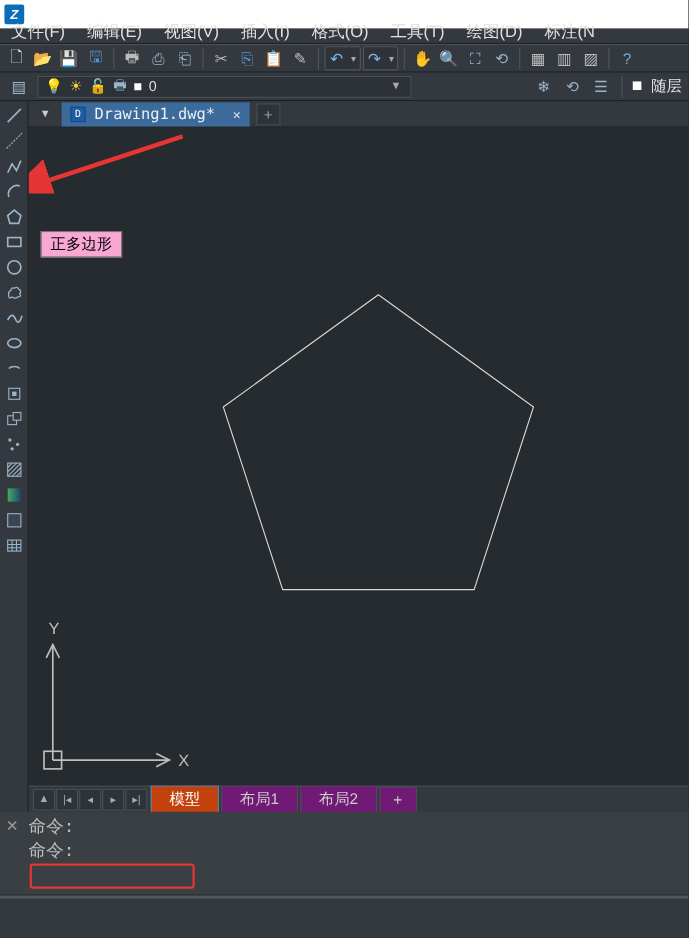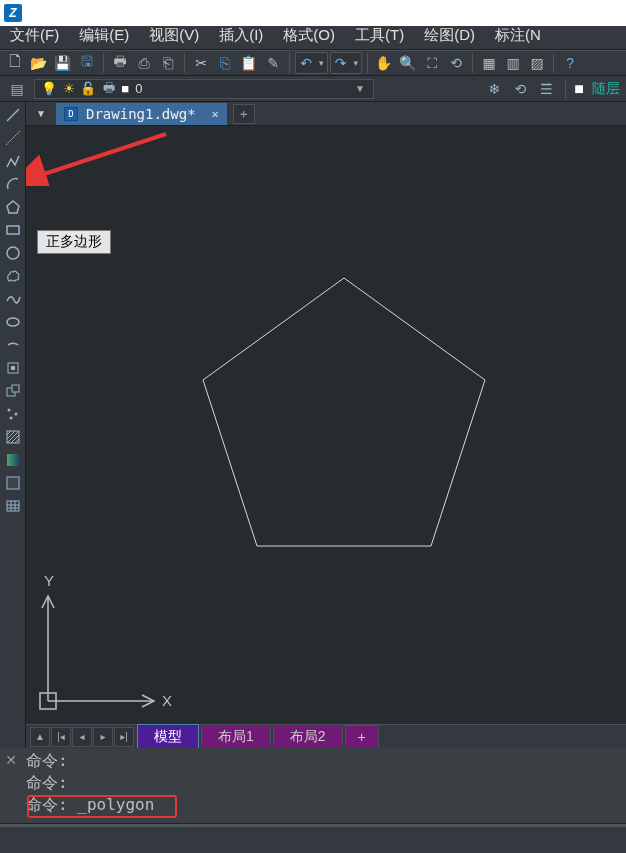--- a/index.html
+++ b/index.html
@@ -28,24 +28,24 @@
     color: #fff;
     font-style: italic;
     font-weight: bold;
     font-size: 12px;
     display: flex; align-items: center; justify-content: center;
     margin-right: 6px;
     border-radius: 2px;
   }
   
   .menu-bar {
-    height: 24px;
-    background: #33393f;
-    display: flex;
-    align-items: flex-start;
+    height: 14px;
+    background: #33393f;
+    display: flex;
+    align-items: flex-end;
     font-size: 15px;
     color: #e0e0e0;
     border-bottom: 1px solid #222;
   }
   .menu-item { padding: 0 10px; white-space: nowrap; }
   
   .toolbar {
     height: 26px;
     background: #33393f;
     border-top: 1px solid #4a5056;
@@ -91,21 +91,21 @@
     height: 20px;
     padding: 0 8px 0 6px;
     min-width: 340px;
     font-size: 13px;
     color: #ddd;
   }
   .layer-field .spacer { flex:1; }
   .layer-field .dd { font-size:10px; color:#aaa; }
   .layer-right { margin-left:auto; display:flex; align-items:center; gap:4px;}
   .layer-right .tsep{margin:0 4px;}
-  .layer-label { color:#14b8a6; font-size:14px; }
+  .layer-label { color:#e5e5e5; font-size:14px; }
   
   .main-area {
     position: relative;
     display: flex;
     height: 646px;
   }
   .left-toolbox {
     width: 26px;
     background: #33393f;
     border-right: 1px solid #1c1f22;
@@ -164,23 +164,23 @@
   .canvas {
     flex: 1;
     background: #262b2f;
     position: relative;
     overflow: hidden;
   }
   .canvas svg { position:absolute; top:0; left:0; }
   
   .tooltip {
     position: absolute;
-    top: 104px;
+    top: 94px;
     left: 11px;
-    background: #e5e5e5;
+    background: #f9a8d4;
     border: 1px solid #777;
     color: #000;
     font-size: 14px;
     padding: 2px 8px;
     z-index: 20;
   }
   
   .arrow-annot {
     position:absolute;
     top: 20px; left: 10px;
@@ -201,21 +201,21 @@
   }
   .mtab {
     padding: 3px 16px;
     font-size:14px;
     background:#701a75;
     border:1px solid #4a5056;
     border-bottom:none;
     color:#ccc;
     margin-left:2px;
   }
-  .mtab.active { background:#4c1d95; color:#fff; border-color:#4f87bd;font-family:Liberation Serif, serif;}
+  .mtab.active { background:#c2410c; color:#fff; border-color:#4f87bd;font-family:Liberation Serif, serif;}
   .mtab.plus { padding:3px 12px; }
   
   .command-area {
     background: #3a3f44;
     height: 75px;
     position:relative;
     display:flex;
   }
   .cmd-close {
     width:22px;
@@ -523,17 +523,16 @@
       <div class="mtab plus">+</div>
     </div>
   </div>
 </div>
 
 <div class="command-area">
   <div class="cmd-close">✕</div>
   <div class="cmd-lines">
     <div>命令:</div>
     <div>命令:</div>
-    <div>命令: _polygon</div>
   </div>
   <div class="cmd-highlight"></div>
 </div>
 <div class="status-bar"></div>
 
 </body></html>

